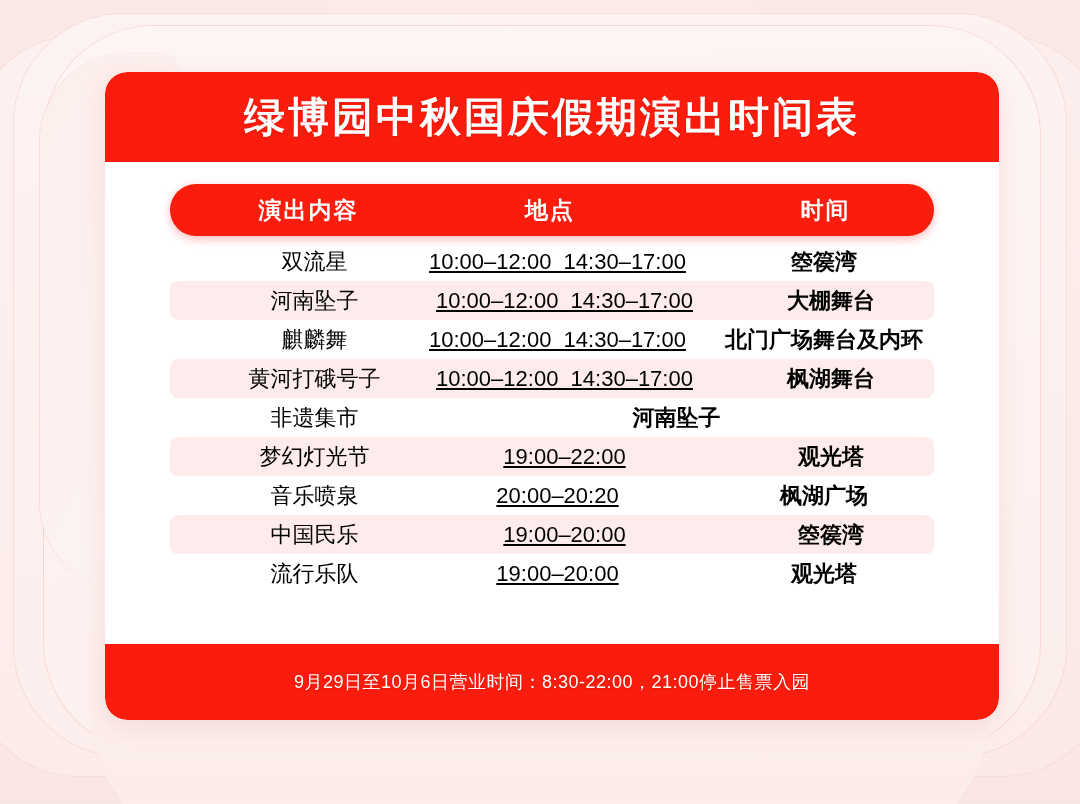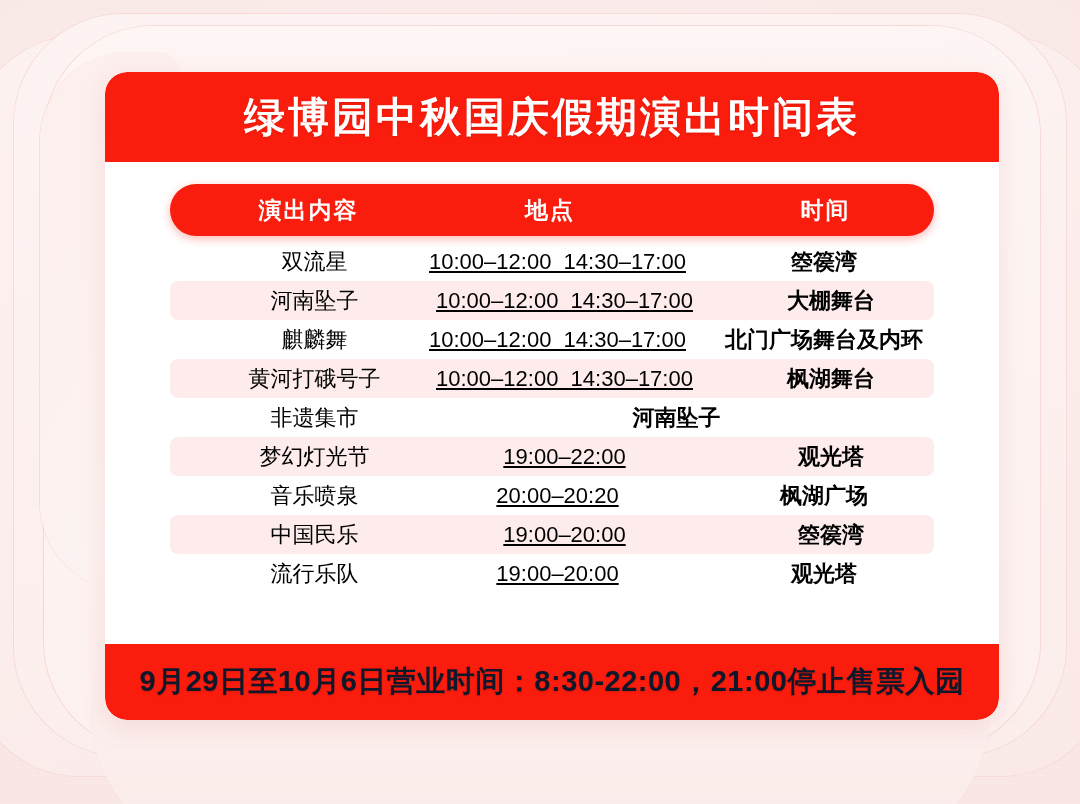--- a/index.html
+++ b/index.html
@@ -152,23 +152,23 @@
     right: 0;
     bottom: 0;
     height: 76px;
     background: #fa1c0c;
     border-radius: 0 0 22px 22px;
     display: flex;
     align-items: center;
     justify-content: center;
   }
   .footer-text {
-    color: #0f172a;
-    font-size: 29px;
-    font-weight: bold;
+    color: #ffffff;
+    font-size: 18px;
+    font-weight: normal;
     letter-spacing: 0.5px;
     text-shadow: 0 1px 2px rgba(140,20,10,0.22);
   }
 </style>
 </head>
 <body>
 
 <div id="poster">
 
   <div class="bg-layer bg-l1"></div>

